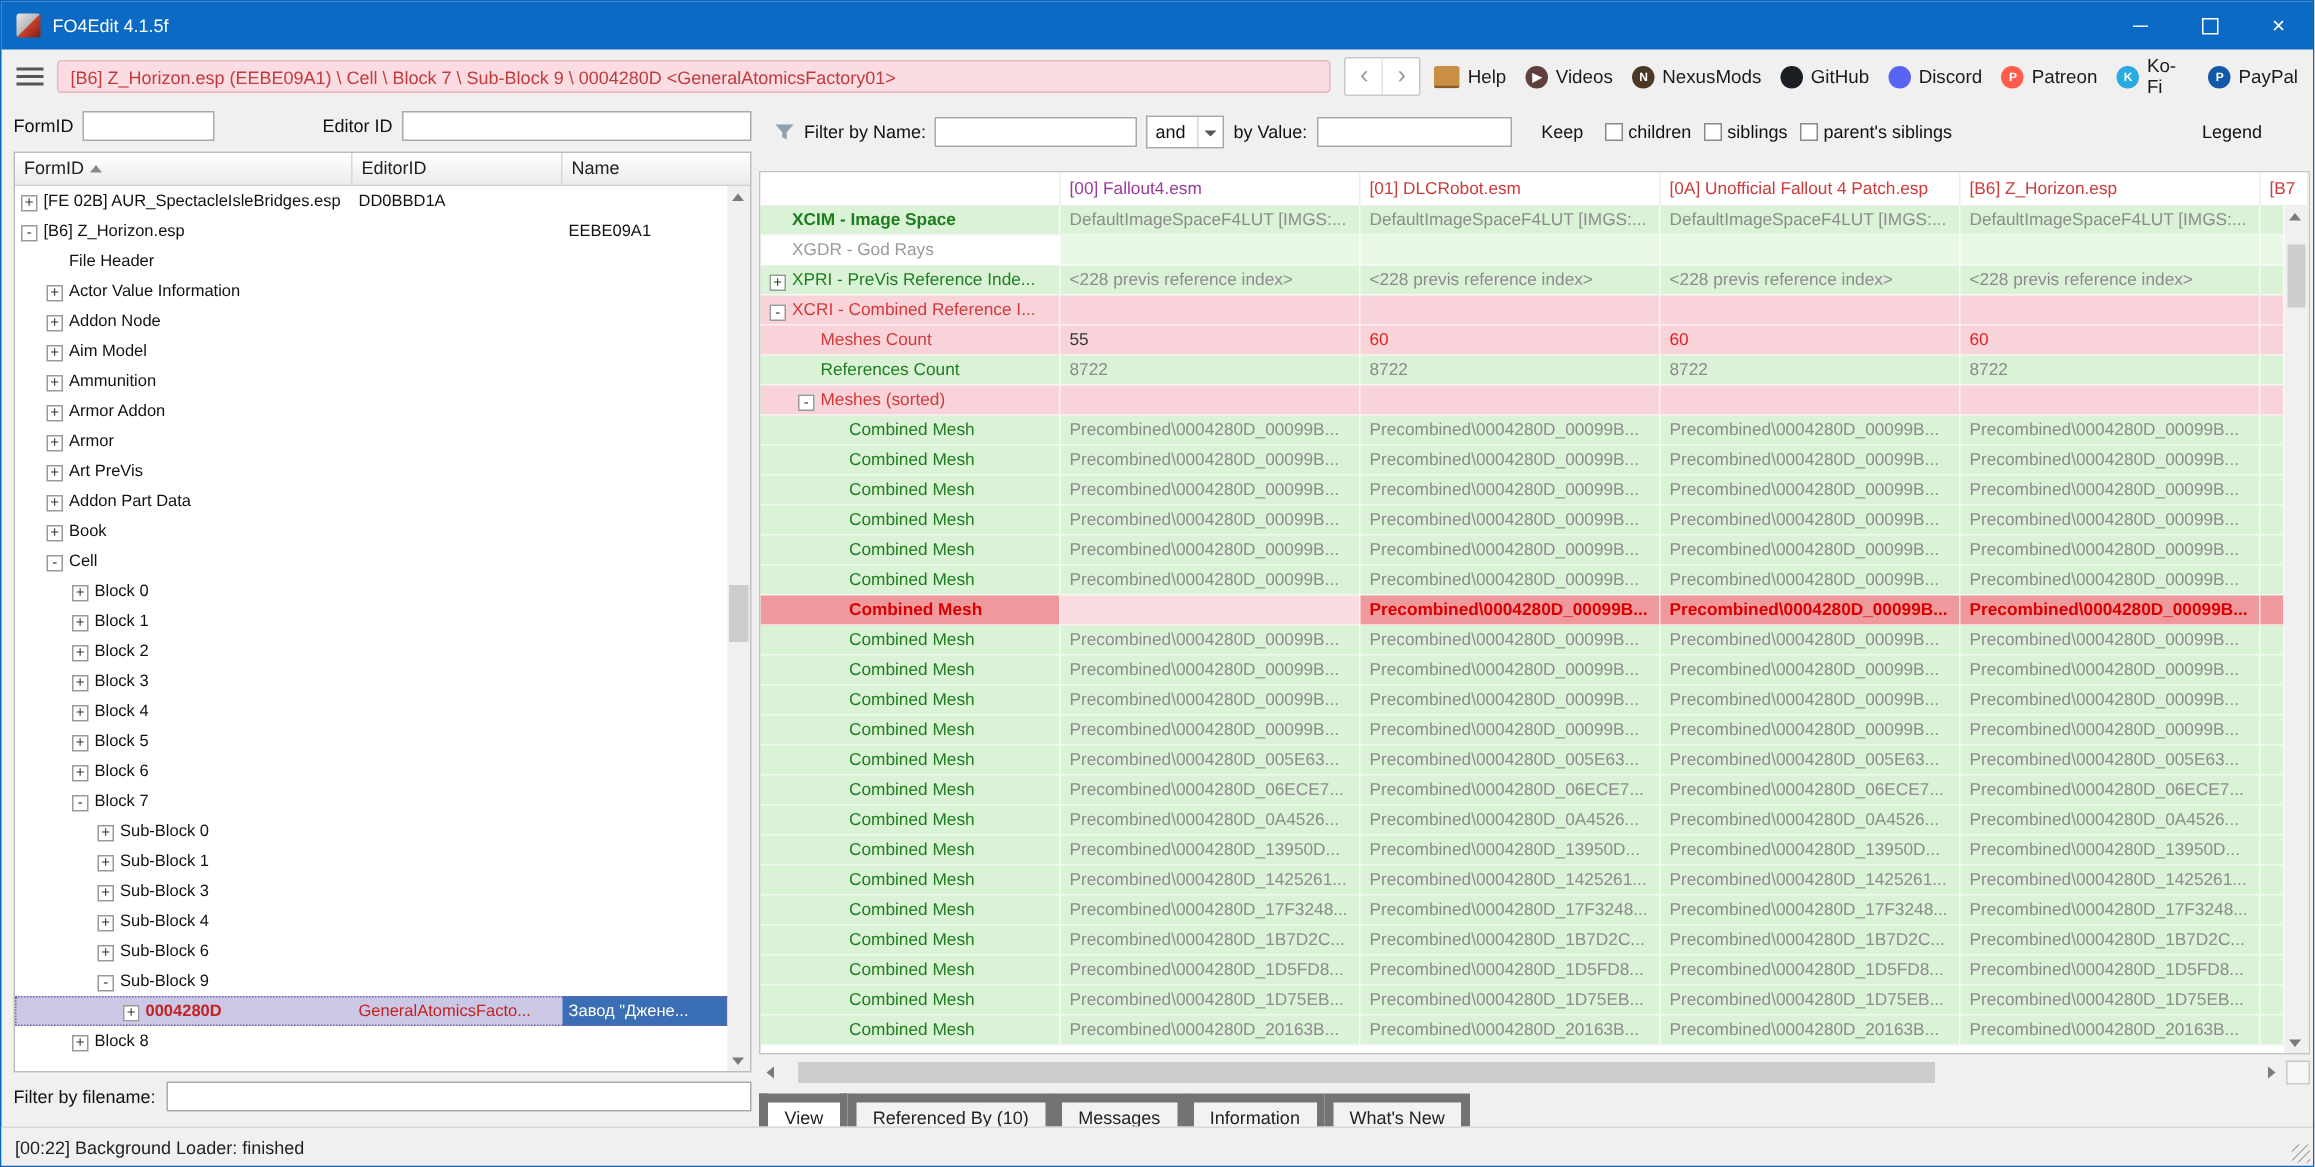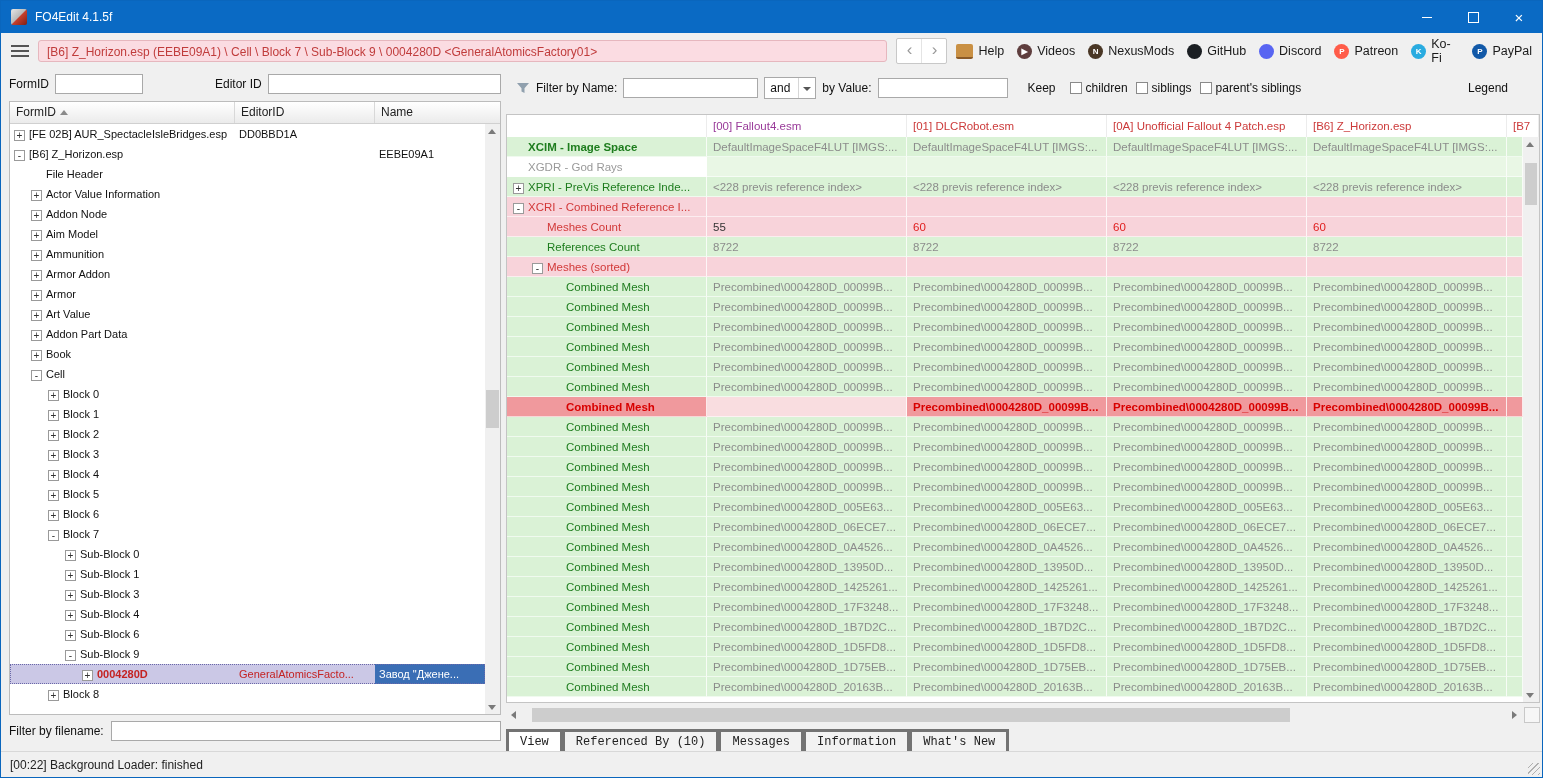--- a/index.html
+++ b/index.html
@@ -114,21 +114,21 @@
   .tree-thumb { top:45%; height:38px; }
   .grid-thumb { top:26px; height:42px; left:2px; right:2px; }
   .hscroll { position:absolute; left:0; right:18px; top:635px; height:16px; background:#f0f0f0; display:flex; }
   .sb-btn-h { width:16px; height:16px; position:relative; cursor:pointer; }
   .sb-track-h { flex:1; position:relative; }
   .sb-thumb-h { position:absolute; left:1%; width:77%; top:1px; bottom:1px; background:#cdcdcd; }
   .corner-box { position:absolute; right:0; top:635px; width:16px; height:16px; border:1px solid #c8c8c8; background:#f6f6f6; box-sizing:border-box; }
 
   
   .tabbar { position:absolute; left:0; top:657px; display:flex; font-size:12px; }
-  .tab { padding:3px 11px 4px 11px; border:3px solid #737373; background:#f2f2f2; margin-right:-1px; color:#222; cursor:pointer;font-family:Liberation Mono, monospace; }
+  .tab { padding:3px 11px 4px 11px; border:6px solid #737373; background:#f2f2f2; margin-right:-1px; color:#222; cursor:pointer; }
   .tab.active { background:#fff; border-bottom-color:#fff; }
 
   
   .statusbar { flex:0 0 25px; background:#f0f0f0; border-top:1px solid #d8d8d8; display:flex; align-items:center; font-size:12px; color:#222; padding:0 9px; position:relative; }
   .grip { position:absolute; right:2px; bottom:2px; width:12px; height:12px;
     background:repeating-linear-gradient(135deg,transparent 0 3px,#b0b0b0 3px 4px); }
 </style>
 </head>
 <body>
 
@@ -256,21 +256,21 @@
                 <div class="tcell tc-formid" style="padding-left: 21px;"><span class="texp">+</span><span class="tlabel">Armor Addon</span></div>
                 <div class="tcell tc-editorid"></div>
                 <div class="tcell tc-name"></div>
               </div>
               <div class="trow">
                 <div class="tcell tc-formid" style="padding-left: 21px;"><span class="texp">+</span><span class="tlabel">Armor</span></div>
                 <div class="tcell tc-editorid"></div>
                 <div class="tcell tc-name"></div>
               </div>
               <div class="trow">
-                <div class="tcell tc-formid" style="padding-left: 21px;"><span class="texp">+</span><span class="tlabel">Art Value</span></div>
+                <div class="tcell tc-formid" style="padding-left: 21px;"><span class="texp">+</span><span class="tlabel">Art PreVis</span></div>
                 <div class="tcell tc-editorid"></div>
                 <div class="tcell tc-name"></div>
               </div>
               <div class="trow">
                 <div class="tcell tc-formid" style="padding-left: 21px;"><span class="texp">+</span><span class="tlabel">Addon Part Data</span></div>
                 <div class="tcell tc-editorid"></div>
                 <div class="tcell tc-name"></div>
               </div>
               <div class="trow">
                 <div class="tcell tc-formid" style="padding-left: 21px;"><span class="texp">+</span><span class="tlabel">Book</span></div>

